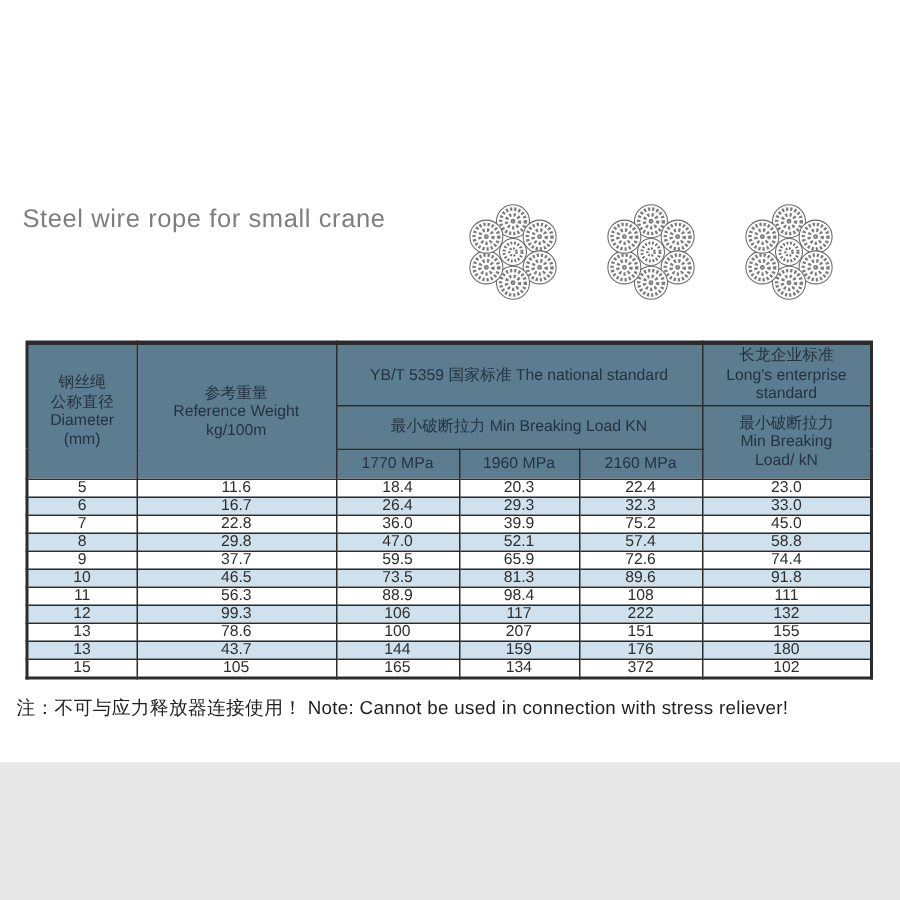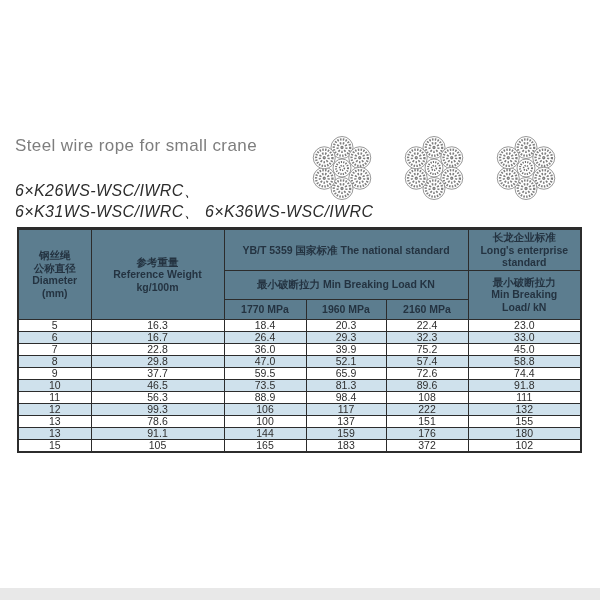--- a/index.html
+++ b/index.html
@@ -1,18 +1,18 @@
 <!DOCTYPE html>
 <html><head>
 <meta charset="utf-8">
 <style>
   * { margin:0; padding:0; box-sizing:border-box; }
   html,body { background:#e8e8e8; }
   .page {
-    position:relative; width:600px; height:588px; margin:0 auto;
+    position:relative; width:600px; height:508px; margin:0 auto;
     background:#ffffff; overflow:hidden;
     font-family:"Liberation Sans", sans-serif;
     --header-bg:#5c7d8f; --alt-row:#cfe1ec; --line:#2c2c2c;
   }
   .title {
     position:absolute; left:15px; top:136px;
     font-size:17px; font-weight:400; color:#7e7e7e; letter-spacing:.4px;
   }
   .models {
     position:absolute; left:15px; top:180px;
@@ -20,21 +20,21 @@
     line-height:21px; letter-spacing:.4px; white-space:pre-line;
   }
   .ropes { position:absolute; left:300px; top:126px; width:270px; height:84px; }
   table.spec {
     position:absolute; left:17px; top:227px; width:563px;
     border-collapse:collapse; table-layout:fixed;
     border:2px solid var(--line); border-top:3px solid var(--line);
   }
   table.spec th, table.spec td { border:1px solid var(--line); }
   table.spec th {
-    background:var(--header-bg); color:#243341; font-weight:700;
+    background:var(--header-bg); color:#243341; font-weight:400;
     font-size:10.5px; line-height:12.5px; text-align:center;
     vertical-align:middle; white-space:pre-line; padding:1px 2px;margin-left:32px;
   }
   th.std-span { font-size:11px; }
   table.spec thead tr.h1 { height:37px; }
   table.spec thead tr.h2 { height:29px; }
   table.spec thead tr.h3 { height:20px; }
   table.spec tbody td {
     height:11.9px; font-size:10.5px; line-height:11px; color:#2e2e2e;
     text-align:center; vertical-align:middle; background:#ffffff; padding:0;
@@ -45,22 +45,20 @@
     font-size:12.5px; color:#1f1f1f; letter-spacing:.2px;
   }
 </style>
 </head>
 <body>
 
 <div class="page" style="--header-bg: #5c7d8f; --alt-row: #cfe1ec; --line: #2c2c2c;">
 
   <div class="title">Steel wire rope for small crane</div>
 
-  <div class="models">6×K26WS-WSC/IWRC、
-6×K31WS-WSC/IWRC、 6×K36WS-WSC/IWRC</div>
 
   <svg class="ropes" viewBox="0 0 270 84" xmlns="http://www.w3.org/2000/svg">
     <defs>
       <g id="strand">
         <circle r="11" fill="#ffffff" stroke="#6a6a6a" stroke-width="0.7"></circle>
         <circle r="8.2" fill="none" stroke="#7d7d7d" stroke-width="2.3" stroke-dasharray="1.5 1.3"></circle>
         <circle r="4.4" fill="none" stroke="#7d7d7d" stroke-width="2.3" stroke-dasharray="1.5 1.5"></circle>
         <circle r="1" fill="none" stroke="#7d7d7d" stroke-width="1.3"></circle>
       </g>
       <g id="core">
@@ -114,21 +112,21 @@
       </tr>
       <tr class="h3">
         <th>1770 MPa</th>
         <th>1960 MPa</th>
         <th>2160 MPa</th>
       </tr>
     </thead>
     <tbody>
         <tr>
           <td>5</td>
-          <td>16.3</td>
+          <td>11.6</td>
           <td>18.4</td>
           <td>20.3</td>
           <td>22.4</td>
           <td>23.0</td>
         </tr>
         <tr>
           <td>6</td>
           <td>16.7</td>
           <td>26.4</td>
           <td>29.3</td>
@@ -180,37 +178,38 @@
           <td>99.3</td>
           <td>106</td>
           <td>117</td>
           <td>222</td>
           <td>132</td>
         </tr>
         <tr>
           <td>13</td>
           <td>78.6</td>
           <td>100</td>
-          <td>137</td>
+          <td>207</td>
           <td>151</td>
           <td>155</td>
         </tr>
         <tr>
           <td>13</td>
-          <td>91.1</td>
+          <td>43.7</td>
           <td>144</td>
           <td>159</td>
           <td>176</td>
           <td>180</td>
         </tr>
         <tr>
           <td>15</td>
           <td>105</td>
           <td>165</td>
-          <td>183</td>
+          <td>134</td>
           <td>372</td>
           <td>102</td>
         </tr>
       </tbody>
   </table>
 
+  <div class="note">注：不可与应力释放器连接使用！  Note: Cannot be used in connection with stress reliever!</div>
 
 </div>
 
 </body></html>

